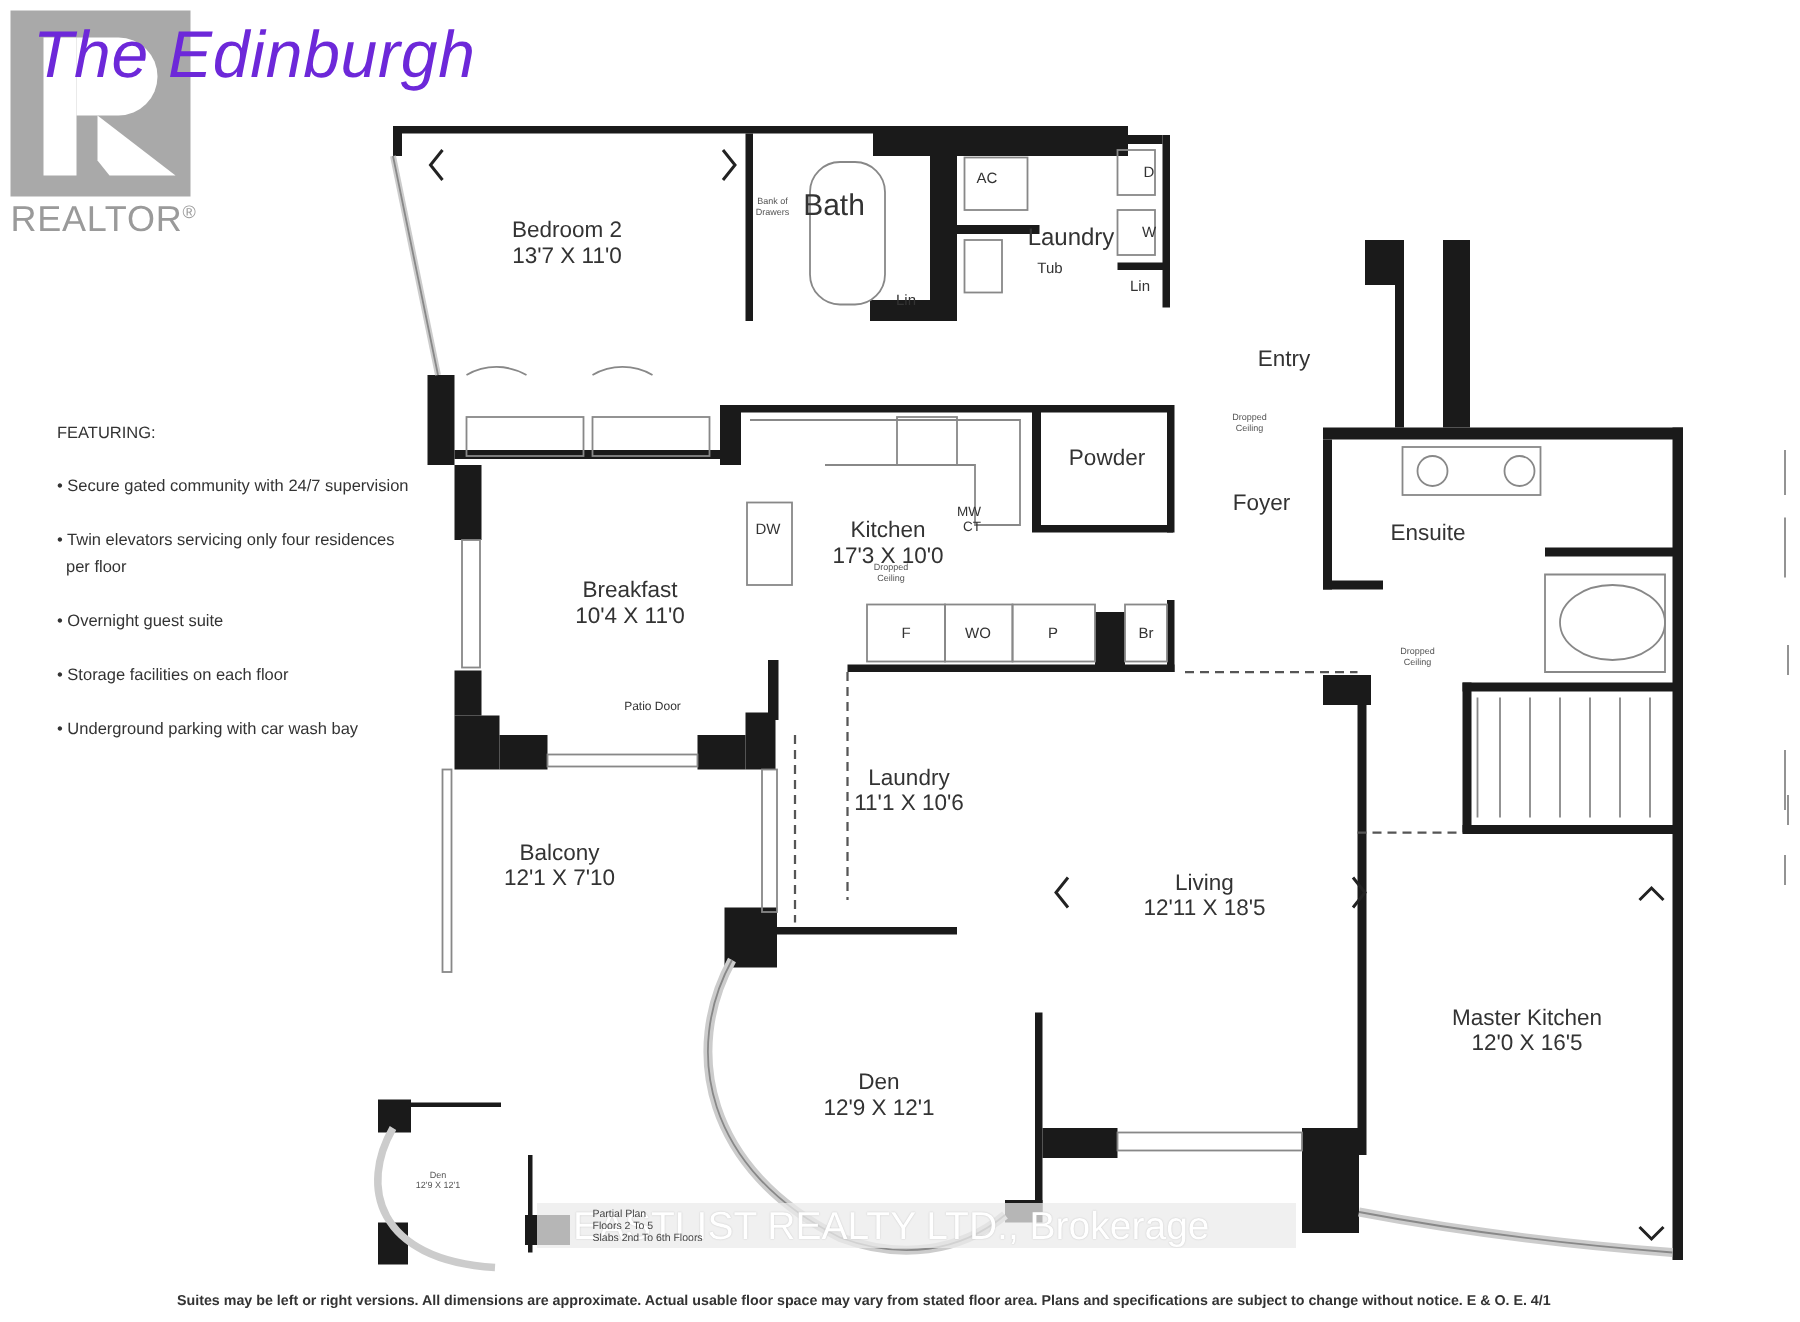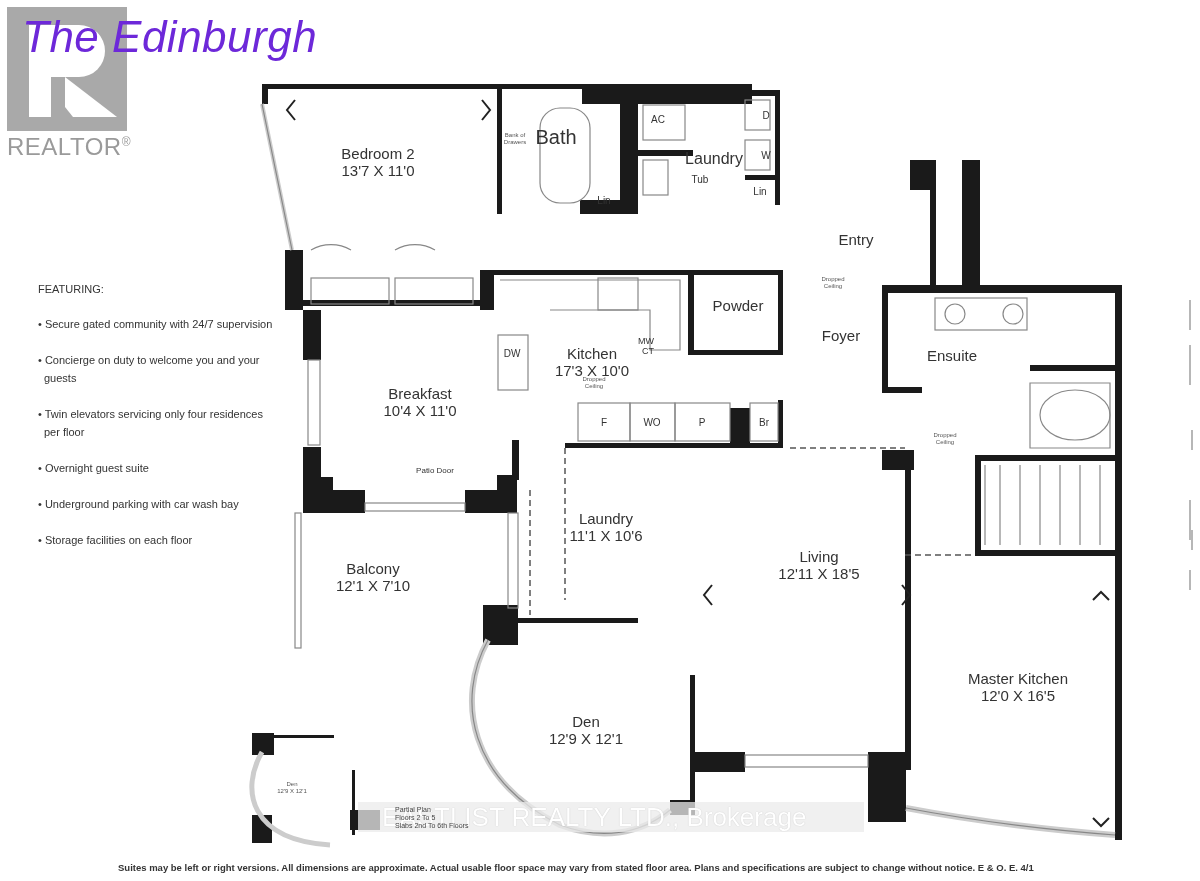--- a/index.html
+++ b/index.html
@@ -28,25 +28,24 @@
     <path d="M44 18 h28 a26 26 0 0 1 0 52 h-28 z" fill="#fff"></path>
     <path d="M58 70 L110 110 H66 L58 100 Z" fill="#fff"></path>
   </svg>
 </div>
 <div class="abs realtor-text"><span>REALTOR</span><sup style="font-size:12px">®</sup></div>
 <div class="abs title">The Edinburgh</div>
 
 <div class="abs features">
   <div class="head">FEATURING:</div>
   <div class="item">• Secure gated community with 24/7 supervision</div>
-  <div class="item">• Concierge on duty to welcome you and your guests</div>
   <div class="item">• Twin elevators servicing only four residences per floor</div>
   <div class="item">• Overnight guest suite</div>
+  <div class="item">• Storage facilities on each floor</div>
   <div class="item">• Underground parking with car wash bay</div>
-  <div class="item">• Storage facilities on each floor</div>
 </div>
 
 <svg class="plan" viewBox="0 0 1200 881">
   <g fill="#1a1a1a">
 
     <rect x="262" y="84" width="320" height="5"></rect>
     <rect x="582" y="84" width="170" height="20"></rect>
     <rect x="675" y="90" width="100" height="6"></rect>
     <rect x="262" y="84" width="6" height="20"></rect>
 
@@ -174,21 +173,21 @@
     <div>17'3 X 10'0</div>
   </div>
 <div class="room-label" style="left:420px; top:385px;">
     <div>Breakfast</div>
     <div>10'4 X 11'0</div>
   </div>
 <div class="room-label" style="left:606px; top:510px;">
     <div>Laundry</div>
     <div>11'1 X 10'6</div>
   </div>
-<div class="room-label" style="left:803px; top:548px;margin-left:16px;">
+<div class="room-label" style="left:803px; top:580px;">
     <div>Living</div>
     <div>12'11 X 18'5</div>
   </div>
 <div class="room-label" style="left:373px; top:560px;">
     <div>Balcony</div>
     <div>12'1 X 7'10</div>
   </div>
 <div class="room-label" style="left:586px; top:713px;">
     <div>Den</div>
     <div>12'9 X 12'1</div>

